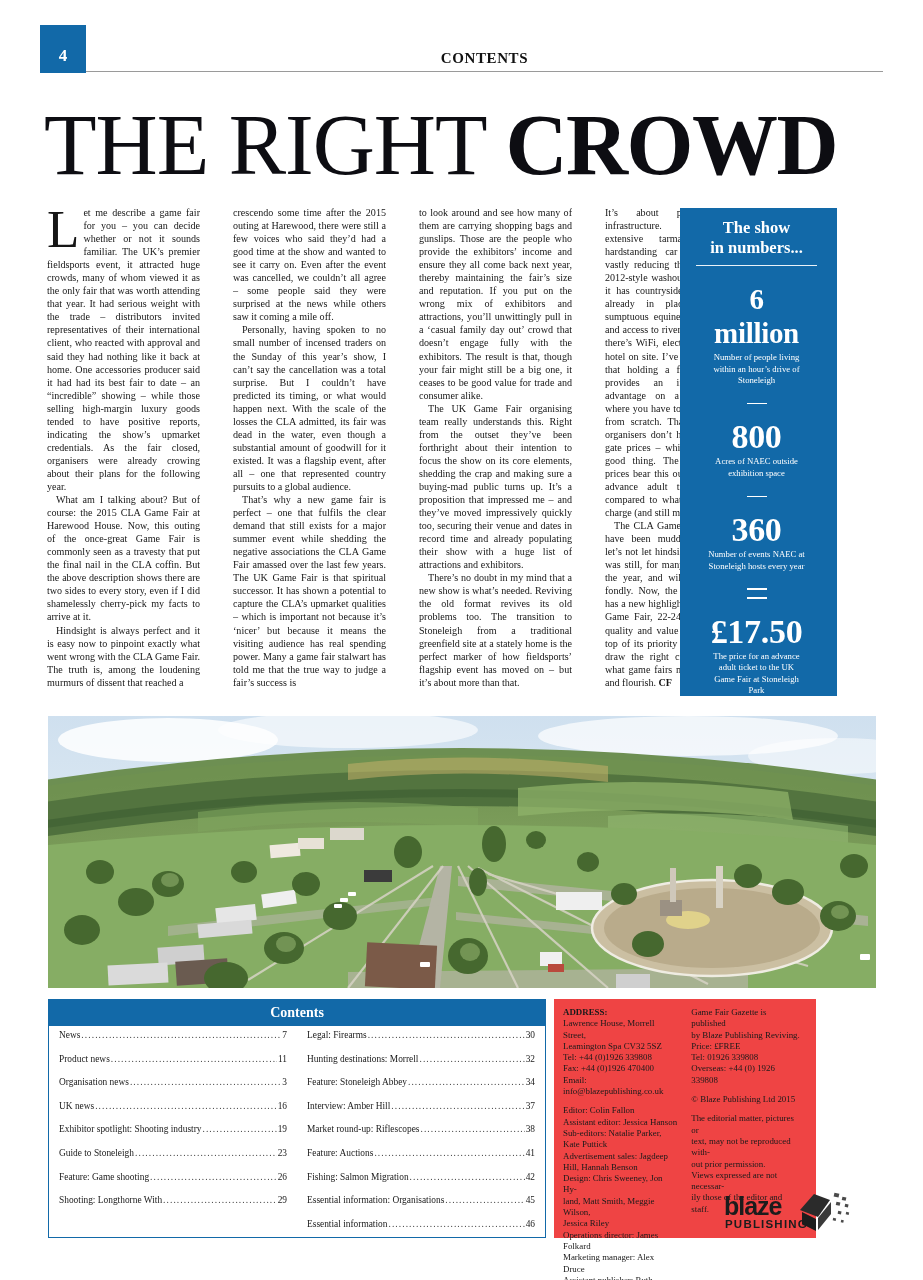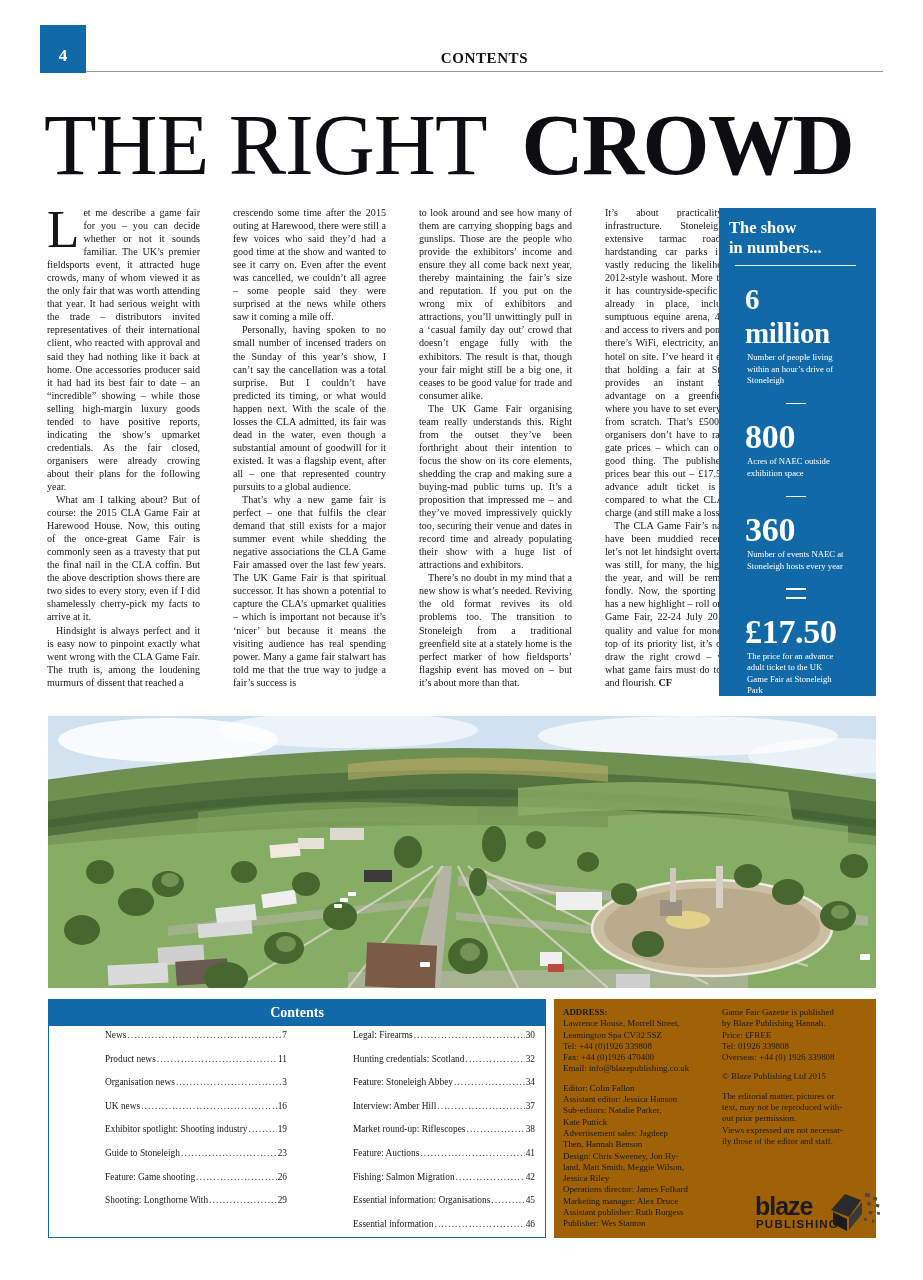--- a/index.html
+++ b/index.html
@@ -28,21 +28,21 @@
   .header-rule{position:absolute;left:86px;top:71px;width:797px;height:1px;background:#9a9a9a;}
 
   
   .headline{
     position:absolute;left:44px;top:106px;width:840px;height:78px;
     font-family:"Liberation Serif",serif;
     font-size:86px;line-height:78px;letter-spacing:-1px;
     color:#0d0d12;white-space:nowrap;
   }
   .headline .light{font-weight:normal;}
-  .headline .heavy{font-weight:bold;letter-spacing:-1.5px;margin-left:16px;}
+  .headline .heavy{font-weight:bold;letter-spacing:-1.5px;}
 
   
   .cols{position:absolute;left:47px;top:206px;width:660px;height:490px;}
   .col{
     position:absolute;top:0;width:153px;height:490px;
     font-size:10.1px;line-height:13.05px;text-align:justify;
     color:#161616;overflow:hidden;
   }
   .col p{margin:0;text-indent:9px;}
   .col p.first{text-indent:0;}
@@ -51,23 +51,23 @@
   .col3{left:372px;}
   .col4{left:558px;width:150px;}
   .dropcap{
     float:left;font-size:53px;line-height:40px;font-weight:normal;
     padding:2px 4px 0 0;margin-top:1px;font-family:"Liberation Serif",serif;
   }
   .endmark{font-weight:bold;}
 
   
   .numbers{
-    position:absolute;left:719px;top:208px;width:157px;height:488px;
+    position:absolute;left:680px;top:208px;width:157px;height:488px;
     background:#1269a8;color:#ffffff;box-sizing:border-box;
-    padding:10px 14px 8px 10px;
+    padding:10px 14px 8px 10px;text-align:center;
   }
   .numbers h2{
     margin:0;font-size:16.5px;line-height:20px;font-weight:bold;
     font-family:"Liberation Serif",serif;
   }
   .numbers .hr{height:1px;background:#eaf2f8;margin:7px 6px 4px 6px;}
   .stat{margin:16px;}
   .stat .big{
     display:block;font-size:34px;line-height:34px;font-weight:bold;
     font-family:"Liberation Serif",serif;letter-spacing:-.3px;
@@ -96,31 +96,31 @@
     height:26px;background:#1269a8;color:#fff;
     display:flex;align-items:center;justify-content:center;
     font-size:14px;font-weight:bold;font-family:"Liberation Serif",serif;
   }
   .contents-body{display:flex;padding:4px 0 0 0;}
   .c-col{width:50%;box-sizing:border-box;padding:0 10px;}
   .toc-item{
     display:flex;align-items:baseline;font-size:9.4px;line-height:11px;
     height:23.6px;color:#1a1a1a;white-space:nowrap;overflow:hidden;
   }
-  .toc-label{flex:0 0 auto;margin-left:46px;}
+  .toc-label{flex:0 0 auto;}
   .toc-dots{
     flex:1 1 auto;overflow:hidden;margin:0 1px;
     font-size:9.4px;letter-spacing:1.1px;color:#333;
   }
   .toc-page{flex:0 0 auto;}
 
   
   .colophon{
-    position:absolute;left:554px;top:999px;width:322px;height:239px;
-    background:#a16207;box-sizing:border-box;display:flex;
+    position:absolute;left:554px;top:999px;width:262px;height:239px;
+    background:#ef4444;box-sizing:border-box;display:flex;
   }
   .colo-left{width:160px;box-sizing:border-box;padding:8px 6px 6px 9px;}
   .colo-right{width:162px;box-sizing:border-box;padding:8px 16px 6px 8px;position:relative;}
   .colo-left div,.colo-right div{font-size:8.9px;line-height:11.3px;color:#1a1a1a;}
   .colo-left .hd{font-weight:bold;}
   .gap{height:8px;}
   .logo{position:absolute;left:8px;bottom:6px;width:148px;height:42px;margin-left:31px;}
   .logo svg{display:block;}
 </style>
 </head>
@@ -360,21 +360,21 @@
           <span class="toc-page">29</span>
         </div>
       </div>
       <div class="c-col">
         <div class="toc-item">
           <span class="toc-label">Legal: Firearms</span>
           <span class="toc-dots">.................................................................</span>
           <span class="toc-page">30</span>
         </div>
         <div class="toc-item">
-          <span class="toc-label">Hunting credentials: Scotland</span>
+          <span class="toc-label">Hunting destinations: Morrell</span>
           <span class="toc-dots">.................................................................</span>
           <span class="toc-page">32</span>
         </div>
         <div class="toc-item">
           <span class="toc-label">Feature: Stoneleigh Abbey</span>
           <span class="toc-dots">.................................................................</span>
           <span class="toc-page">34</span>
         </div>
         <div class="toc-item">
           <span class="toc-label">Interview: Amber Hill</span>
@@ -417,32 +417,32 @@
       <div>Leamington Spa CV32 5SZ</div>
       <div>Tel: +44 (0)1926 339808</div>
       <div>Fax: +44 (0)1926 470400</div>
       <div>Email: info@blazepublishing.co.uk</div>
       <div class="gap"></div>
       <div>Editor: Colin Fallon</div>
       <div>Assistant editor: Jessica Hanson</div>
       <div>Sub-editors: Natalie Parker,</div>
       <div>Kate Puttick</div>
       <div>Advertisement sales: Jagdeep</div>
-      <div>Then, Hannah Benson</div>
+      <div>Hill, Hannah Benson</div>
       <div>Design: Chris Sweeney, Jon Hy-</div>
       <div>land, Matt Smith, Meggie Wilson,</div>
       <div>Jessica Riley</div>
       <div>Operations director: James Folkard</div>
       <div>Marketing manager: Alex Druce</div>
       <div>Assistant publisher: Ruth Burgess</div>
       <div>Publisher: Wes Stanton</div>
     </div>
     <div class="colo-right">
       <div>Game Fair Gazette is published</div>
-      <div>by Blaze Publishing Hannah.</div>
+      <div>by Blaze Publishing Reviving.</div>
       <div>Price: £FREE</div>
       <div>Tel: 01926 339808</div>
       <div>Overseas: +44 (0) 1926 339808</div>
       <div class="gap"></div>
       <div>© Blaze Publishing Ltd 2015</div>
       <div class="gap"></div>
       <div>The editorial matter, pictures or</div>
       <div>text, may not be reproduced with-</div>
       <div>out prior permission.</div>
       <div>Views expressed are not necessar-</div>

